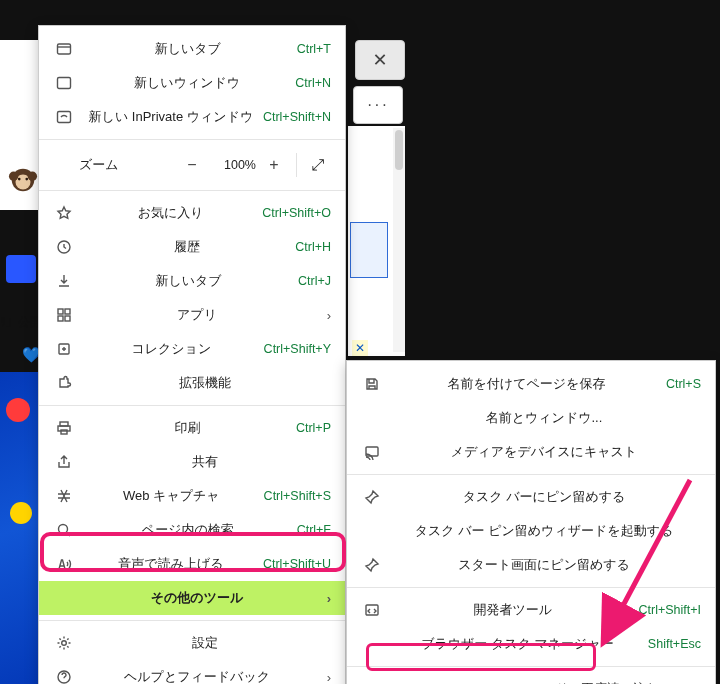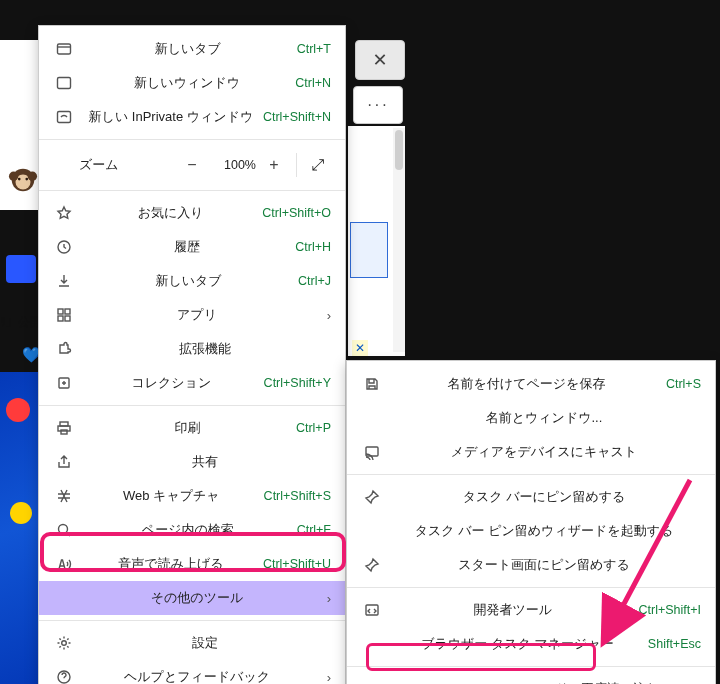--- a/index.html
+++ b/index.html
@@ -212,21 +212,22 @@
     height: 24px;
     background: #e2e2e2;
     margin: 0 4px;
   }
   .zoom-row .zexpand {
     width: 34px;
     text-align: center;
     font-size: 16px;
   }
   .item.hl-more {
-    background: #c4b5fd;
+    background: #bef264;
+    font-weight: bold;
   }
   
   .hl-box {
     position: absolute;
     border: 4px solid #ec1a6f;
     border-radius: 10px;
     pointer-events: none;
   }
   .hl-box.a { left: 40px;  top: 532px; width: 306px; height: 40px; }
   .hl-box.b { left: 366px; top: 643px; width: 230px; height: 28px; border-width:3px; border-radius:6px; }
@@ -351,35 +352,35 @@
           <rect x="9" y="9" width="5" height="5"></rect>
         </svg>
     </span>
     <span class="label">アプリ</span>
     <span class="chev">›</span>
   </div>
 
   <div class="item">
     <span class="ic">
       <svg class="ic-svg" viewBox="0 0 16 16">
-          <path d="M4 4h4v-1a1.5 1.5 0 0 1 3 0v1h1v4h1a1.5 1.5 0 0 1 0 3h-1v1H4z"></path>
-        </svg>
-    </span>
-    <span class="label">拡張機能</span>
-  </div>
-
-  <div class="item">
-    <span class="ic">
-      <svg class="ic-svg" viewBox="0 0 16 16">
           <rect x="3" y="3" width="10" height="10" rx="1"></rect>
           <path d="M8 6v4M6 8h4"></path>
         </svg>
     </span>
     <span class="label">コレクション</span>
     <span class="short">Ctrl+Shift+Y</span>
+  </div>
+
+  <div class="item">
+    <span class="ic">
+      <svg class="ic-svg" viewBox="0 0 16 16">
+          <path d="M4 4h4v-1a1.5 1.5 0 0 1 3 0v1h1v4h1a1.5 1.5 0 0 1 0 3h-1v1H4z"></path>
+        </svg>
+    </span>
+    <span class="label">拡張機能</span>
   </div>
 
   <div class="sep"></div>
 
   <div class="item">
     <span class="ic">
       <svg class="ic-svg" viewBox="0 0 16 16">
           <rect x="4" y="2" width="8" height="4"></rect>
           <rect x="2" y="6" width="12" height="5"></rect>
           <rect x="5" y="10" width="6" height="4"></rect>

